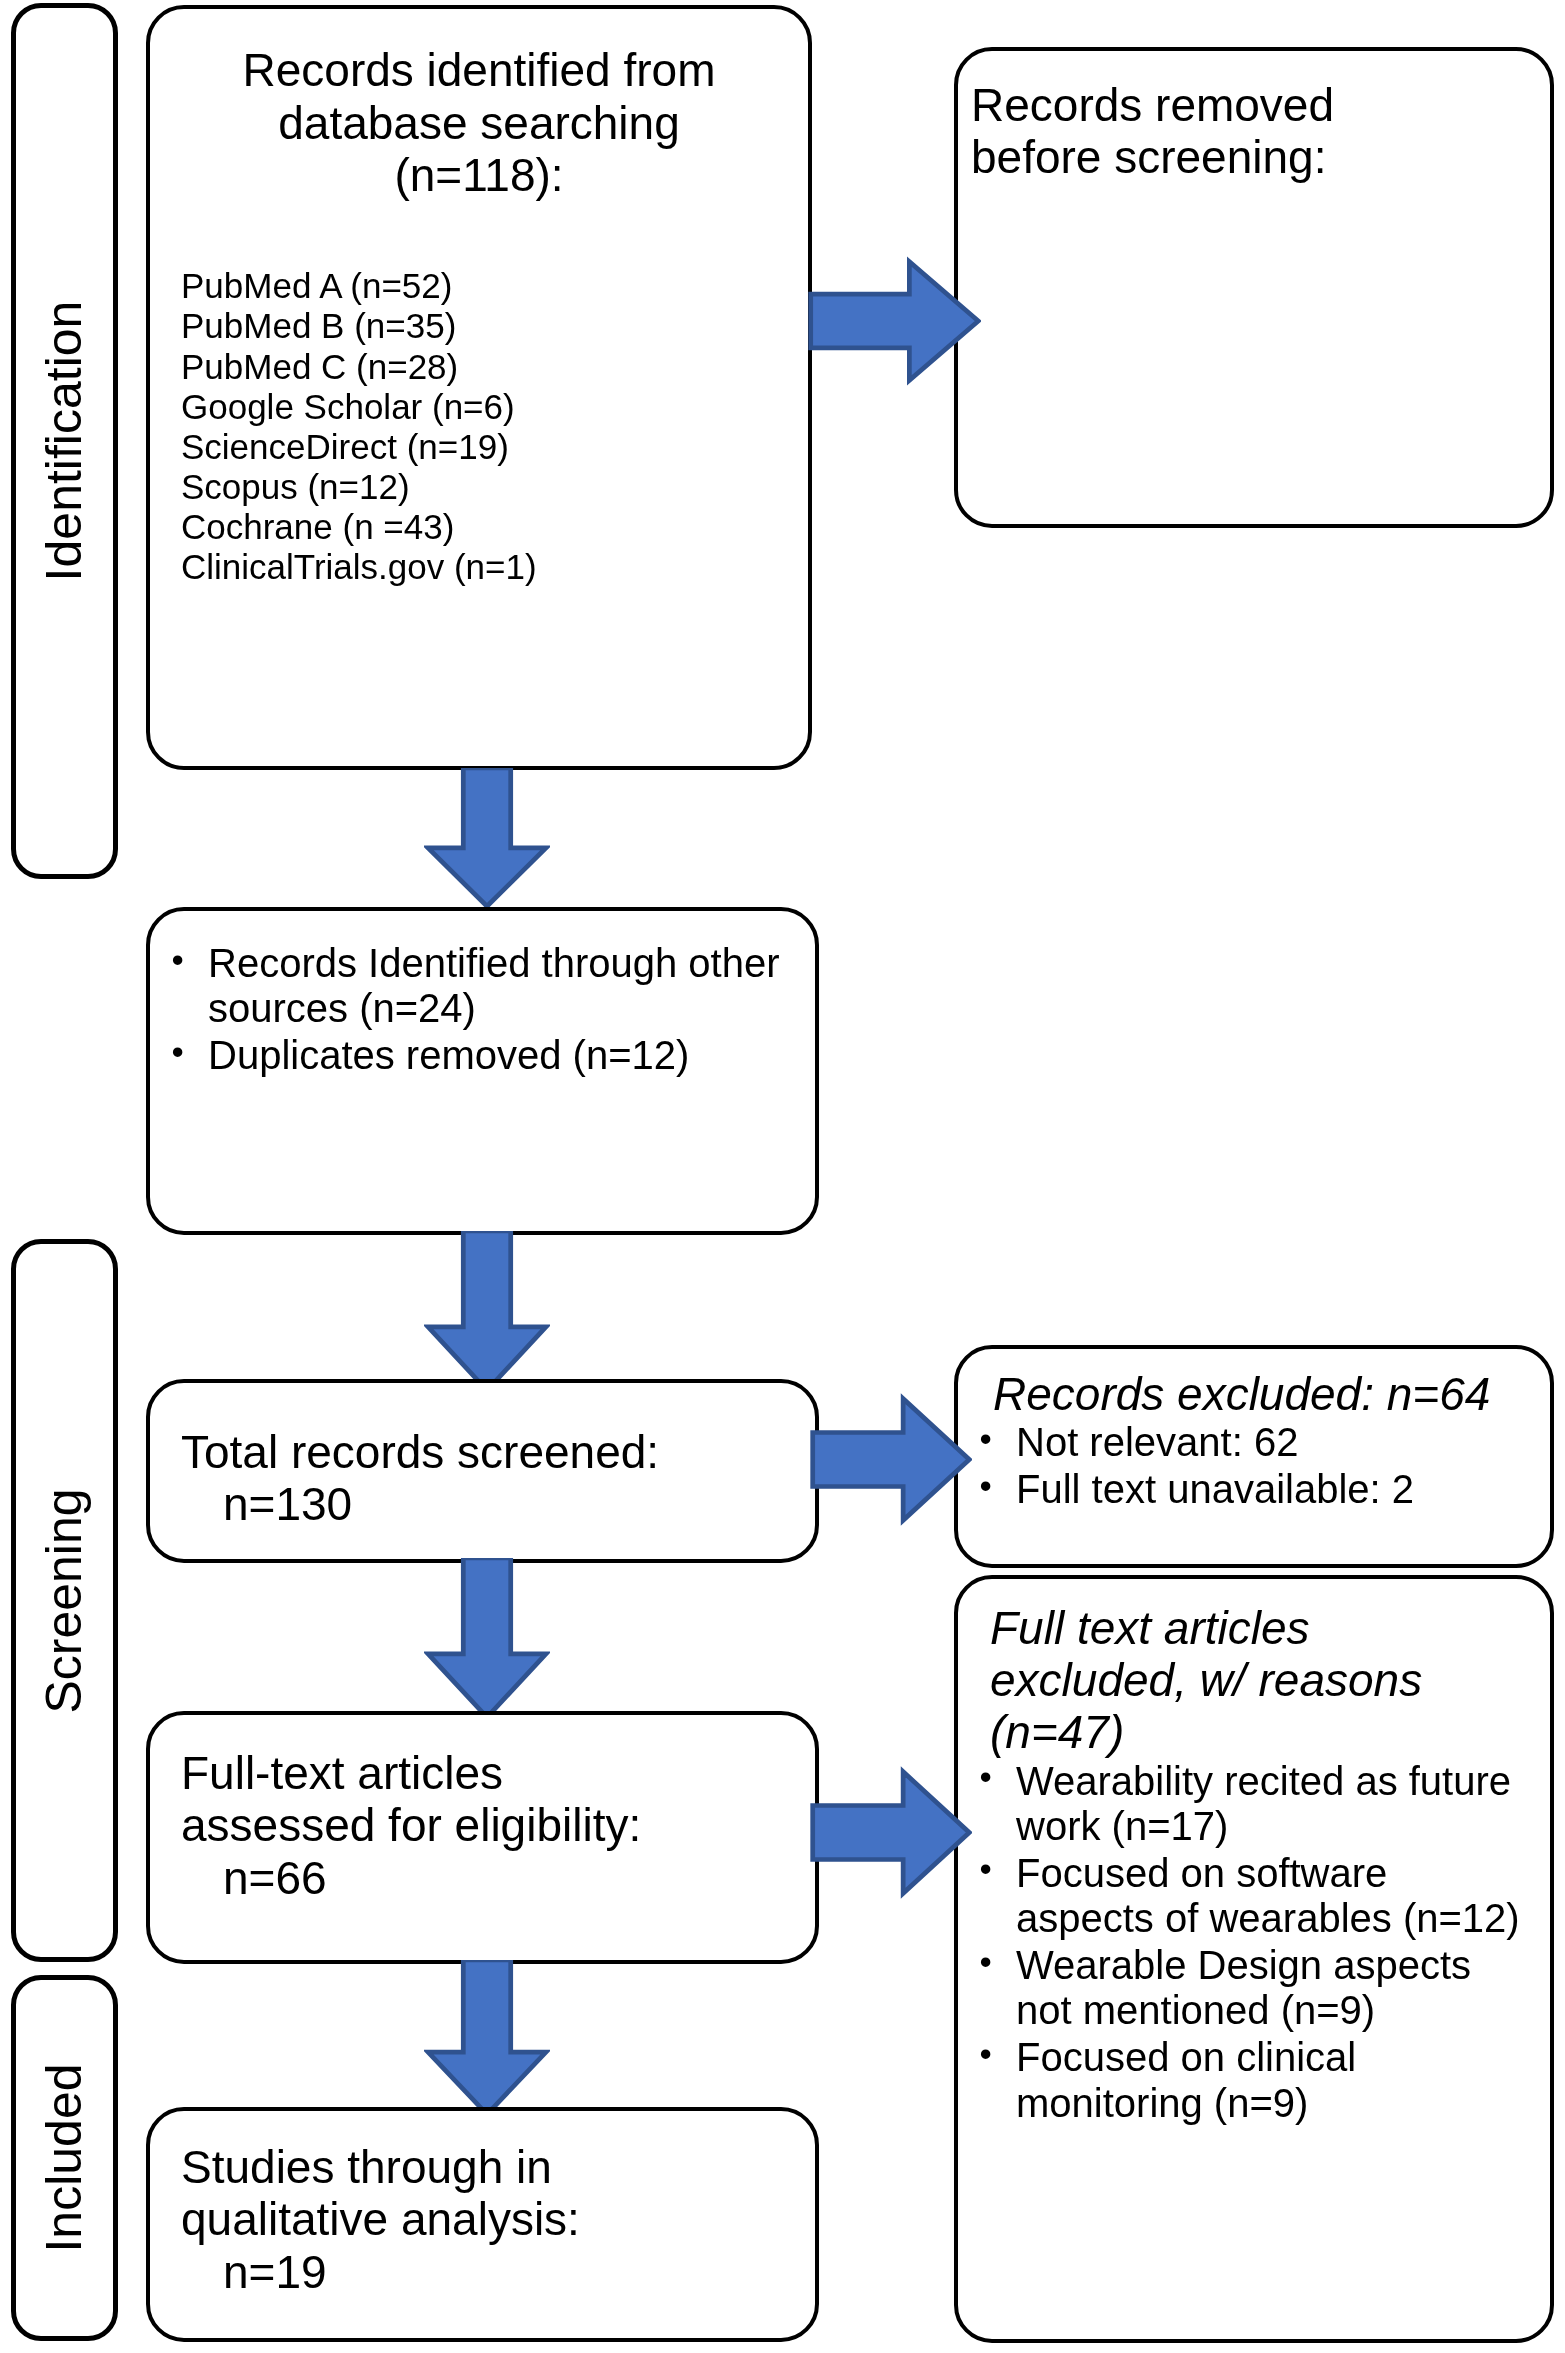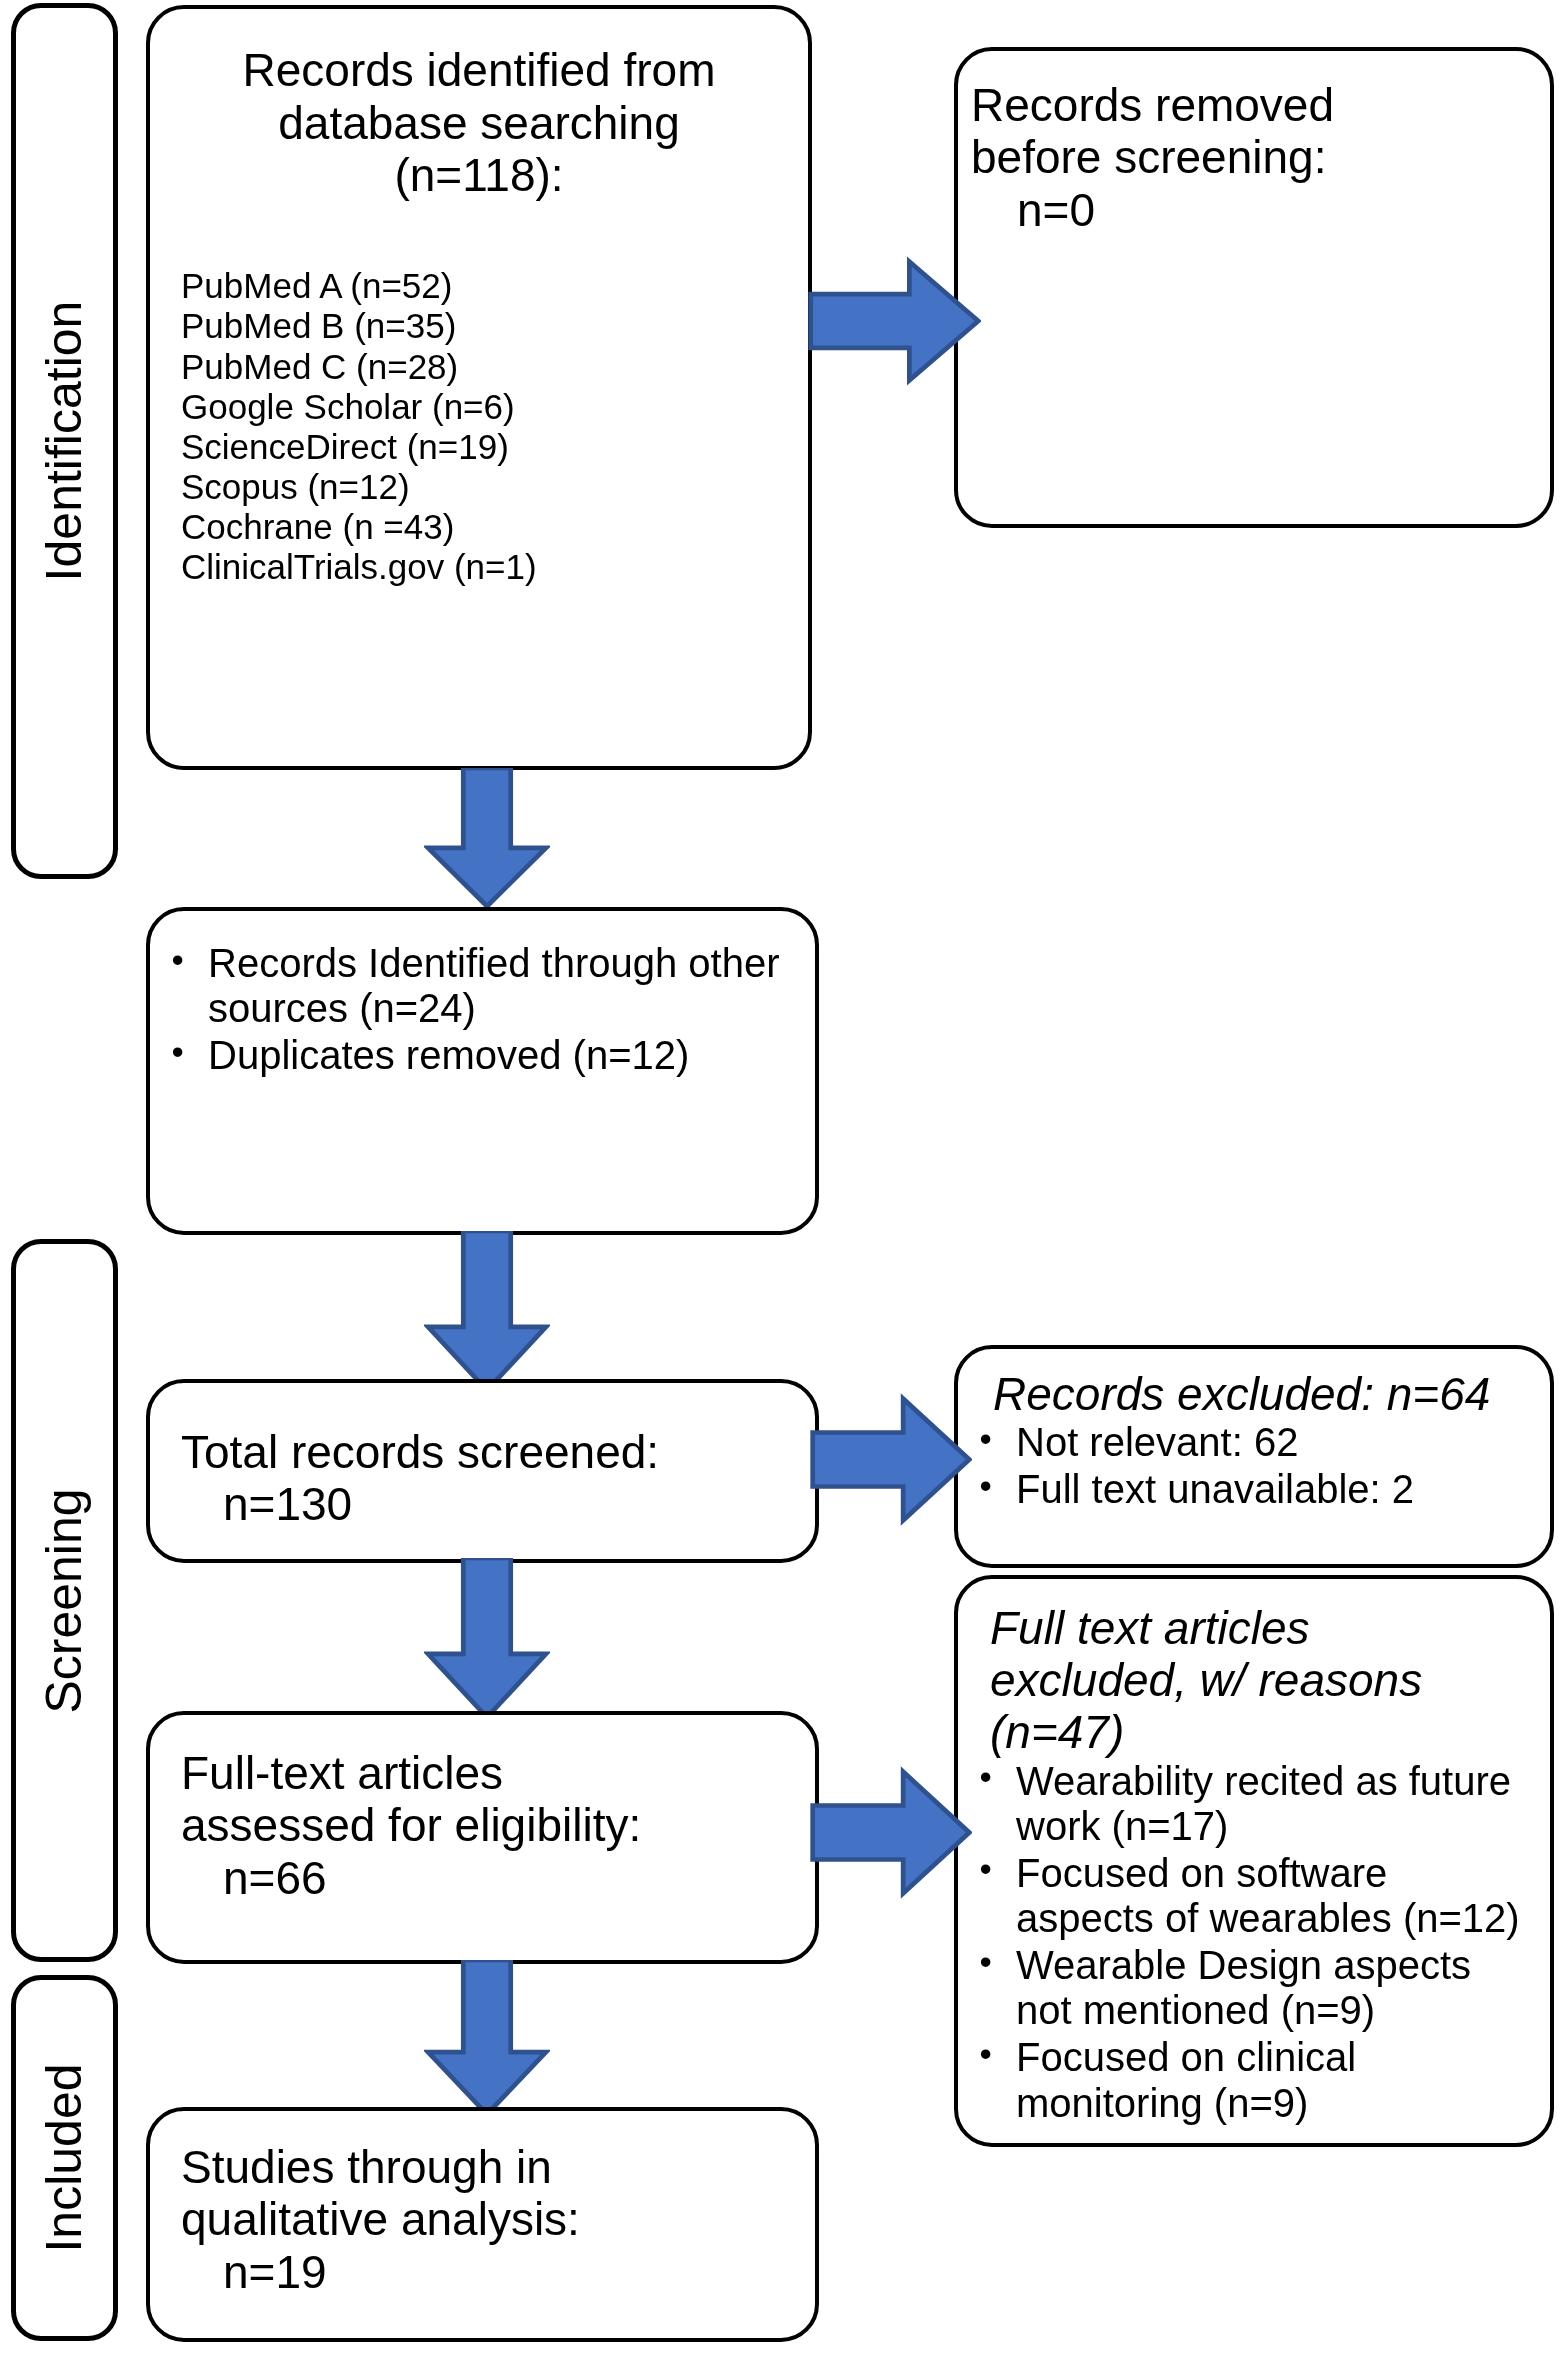--- a/index.html
+++ b/index.html
@@ -98,21 +98,20 @@
       <div class="srcline">Scopus (n=12)</div>
       <div class="srcline">Cochrane (n =43)</div>
       <div class="srcline">ClinicalTrials.gov (n=1)</div>
     </div>
   </div>
 
   <div class="rbox" style="left:954px; top:47px; width:600px; height:481px;">
     <div class="btext lft" style="top:28px; padding-left:13px;">
       <div>Records removed</div>
       <div>before screening:</div>
-      <div style="padding-left:46px;">n=0</div>
     </div>
   </div>
 
   <div class="arrow" style="left:808px; top:255px; width:173px; height:132px;">
     <svg viewBox="0 0 256 196" preserveAspectRatio="none">
       <polygon points="4,58 150,58 150,10 252,98 150,186 150,138 4,138" fill="#4472C4" stroke="#2F528F" stroke-width="7" stroke-linejoin="miter"></polygon>
     </svg>
   </div>
 
   <div class="arrow" style="left:424px; top:768px; width:126px; height:141px;">
@@ -166,21 +165,21 @@
   </div>
 
   <div class="rbox" style="left:146px; top:1711px; width:673px; height:253px;">
     <div class="btext lft" style="top:32px; padding-left:31px;">
       <div>Full-text articles</div>
       <div>assessed for eligibility:</div>
       <div style="padding-left:42px;">n=66</div>
     </div>
   </div>
 
-  <div class="rbox" style="left:954px; top:1575px; width:600px; height:572px;">
+  <div class="rbox" style="left:954px; top:1575px; width:600px; height:768px;">
     <div class="btext lft" style="top:23px; padding-left:16px;">
       <div class="nobullet" style="padding-left:16px;">Full text articles</div>
       <div class="nobullet" style="padding-left:16px;">excluded, w/ reasons</div>
       <div class="nobullet" style="padding-left:16px;">(n=47)</div>
       <ul class="blist">
         <li>Wearability recited as future work (n=17)</li>
         <li>Focused on software aspects of wearables (n=12)</li>
         <li>Wearable Design aspects not mentioned (n=9)</li>
         <li>Focused on clinical monitoring (n=9)</li>
       </ul>

